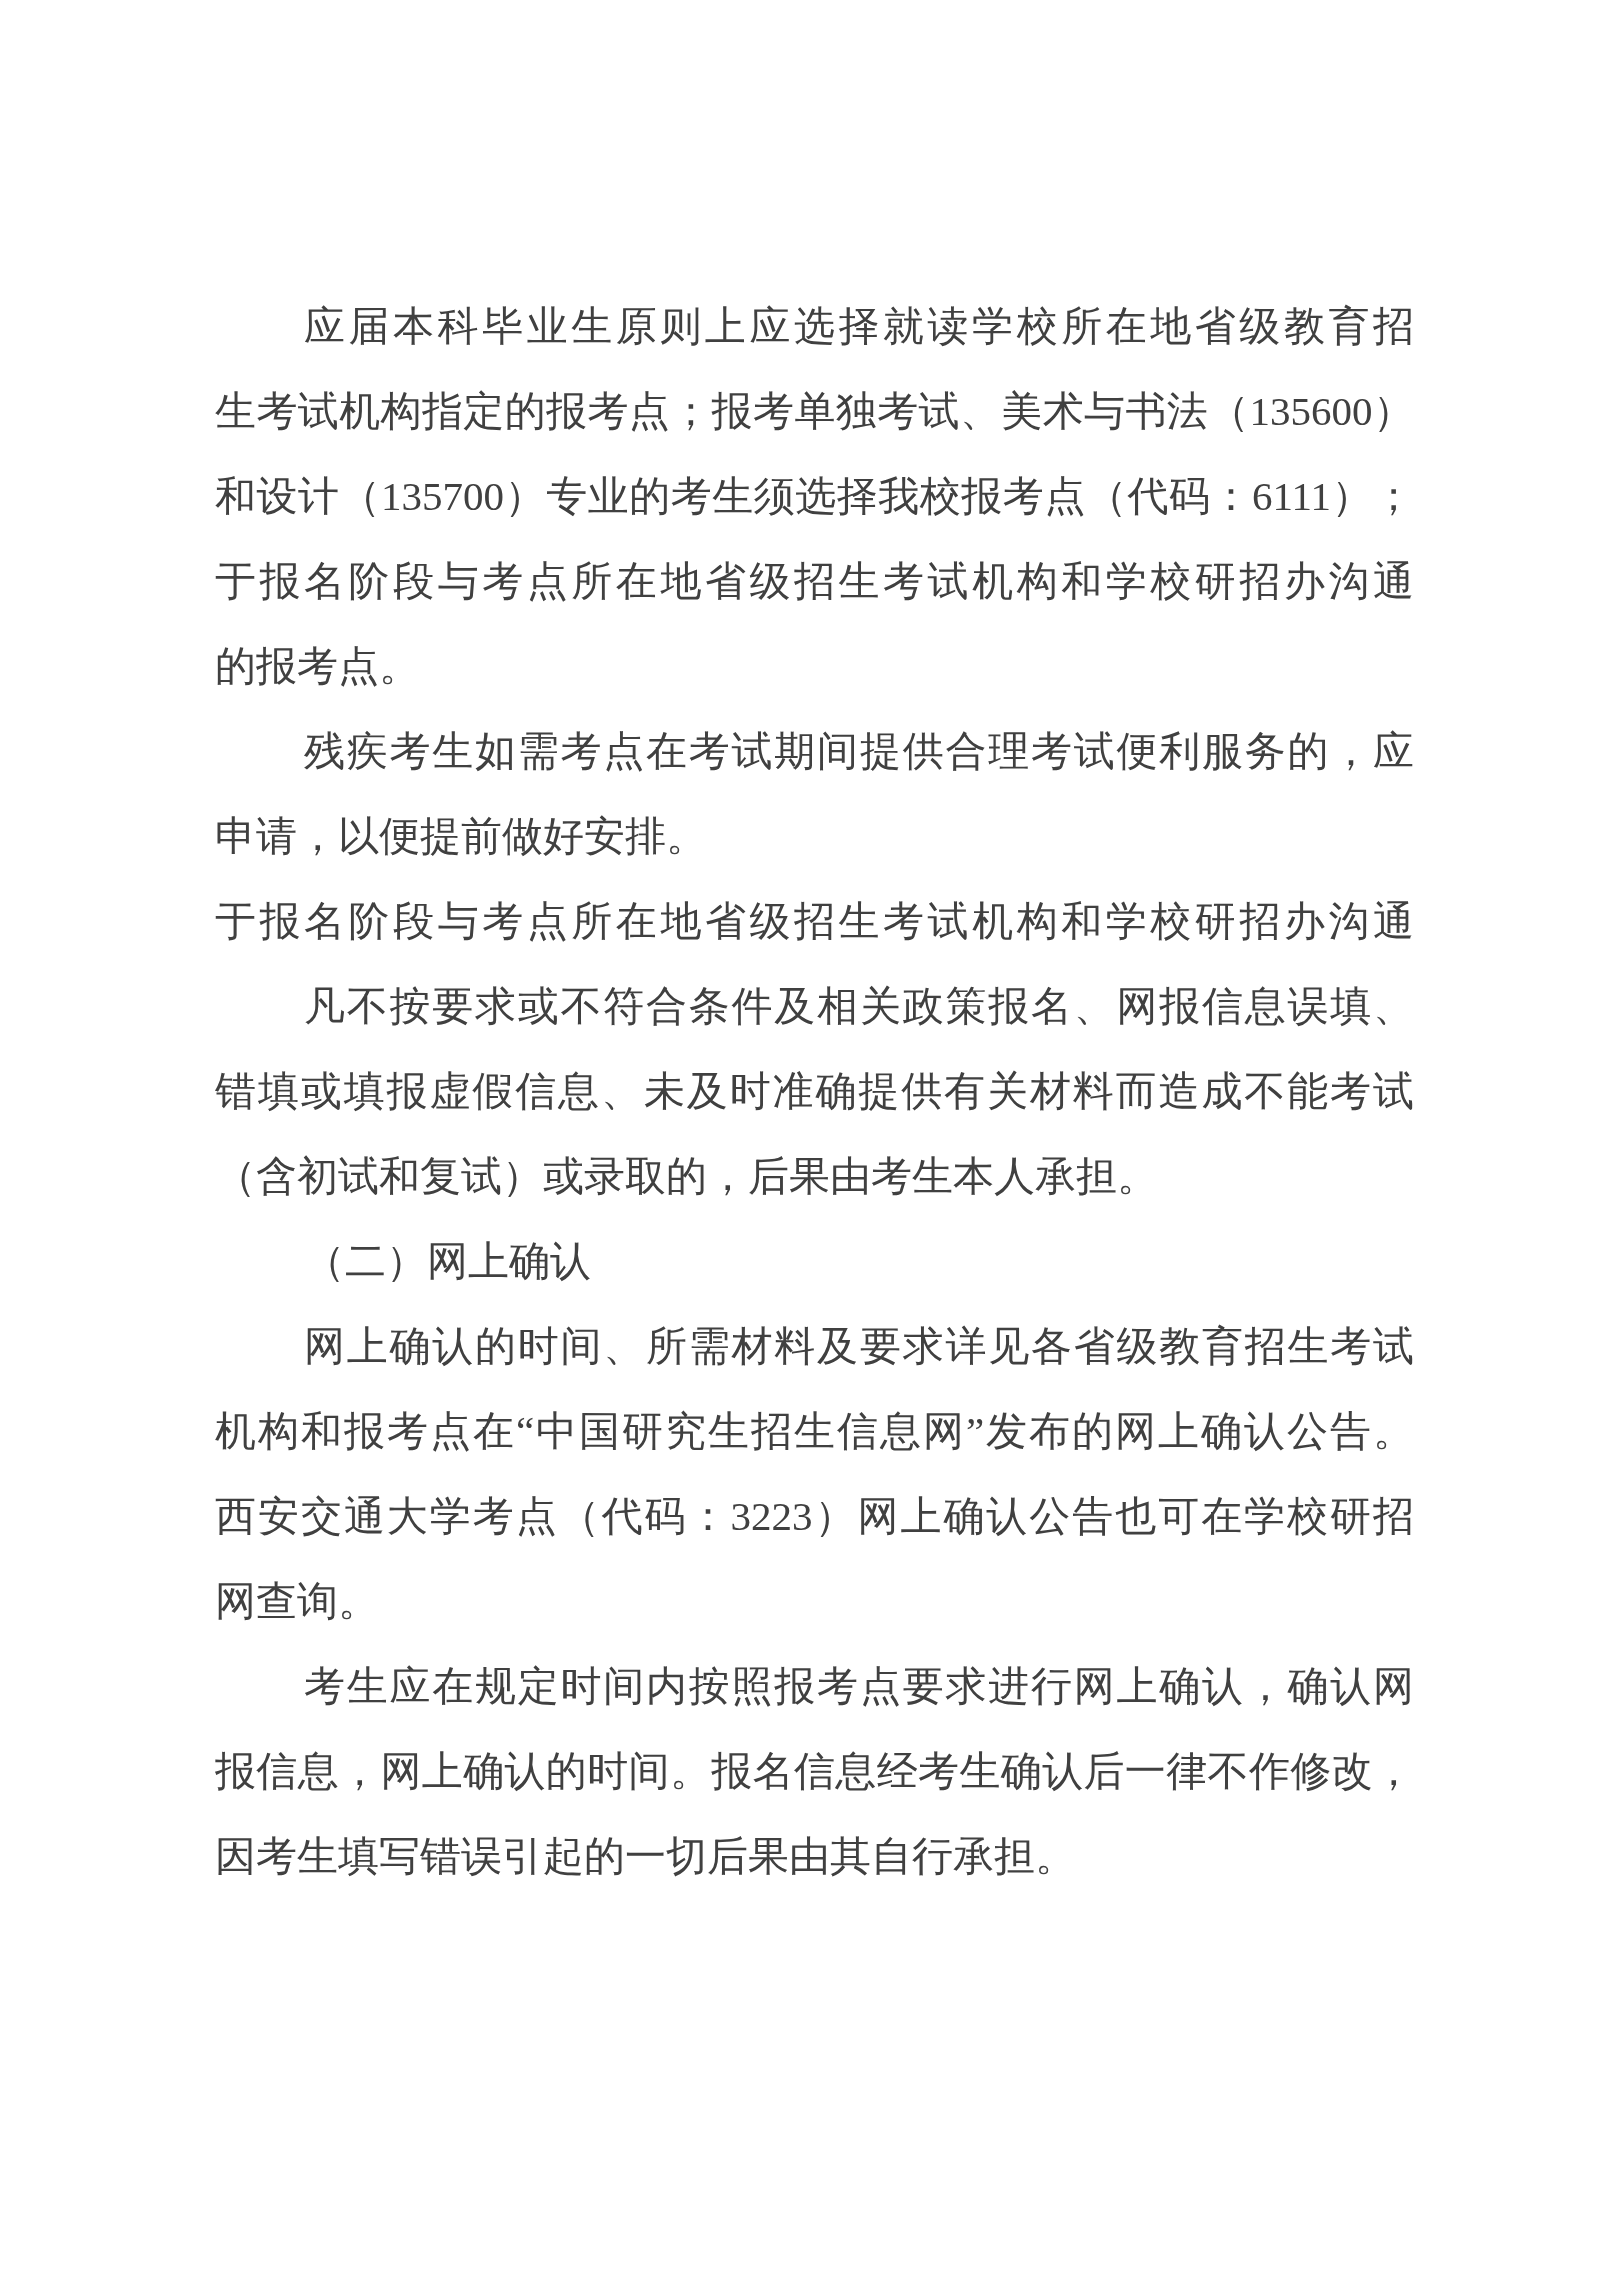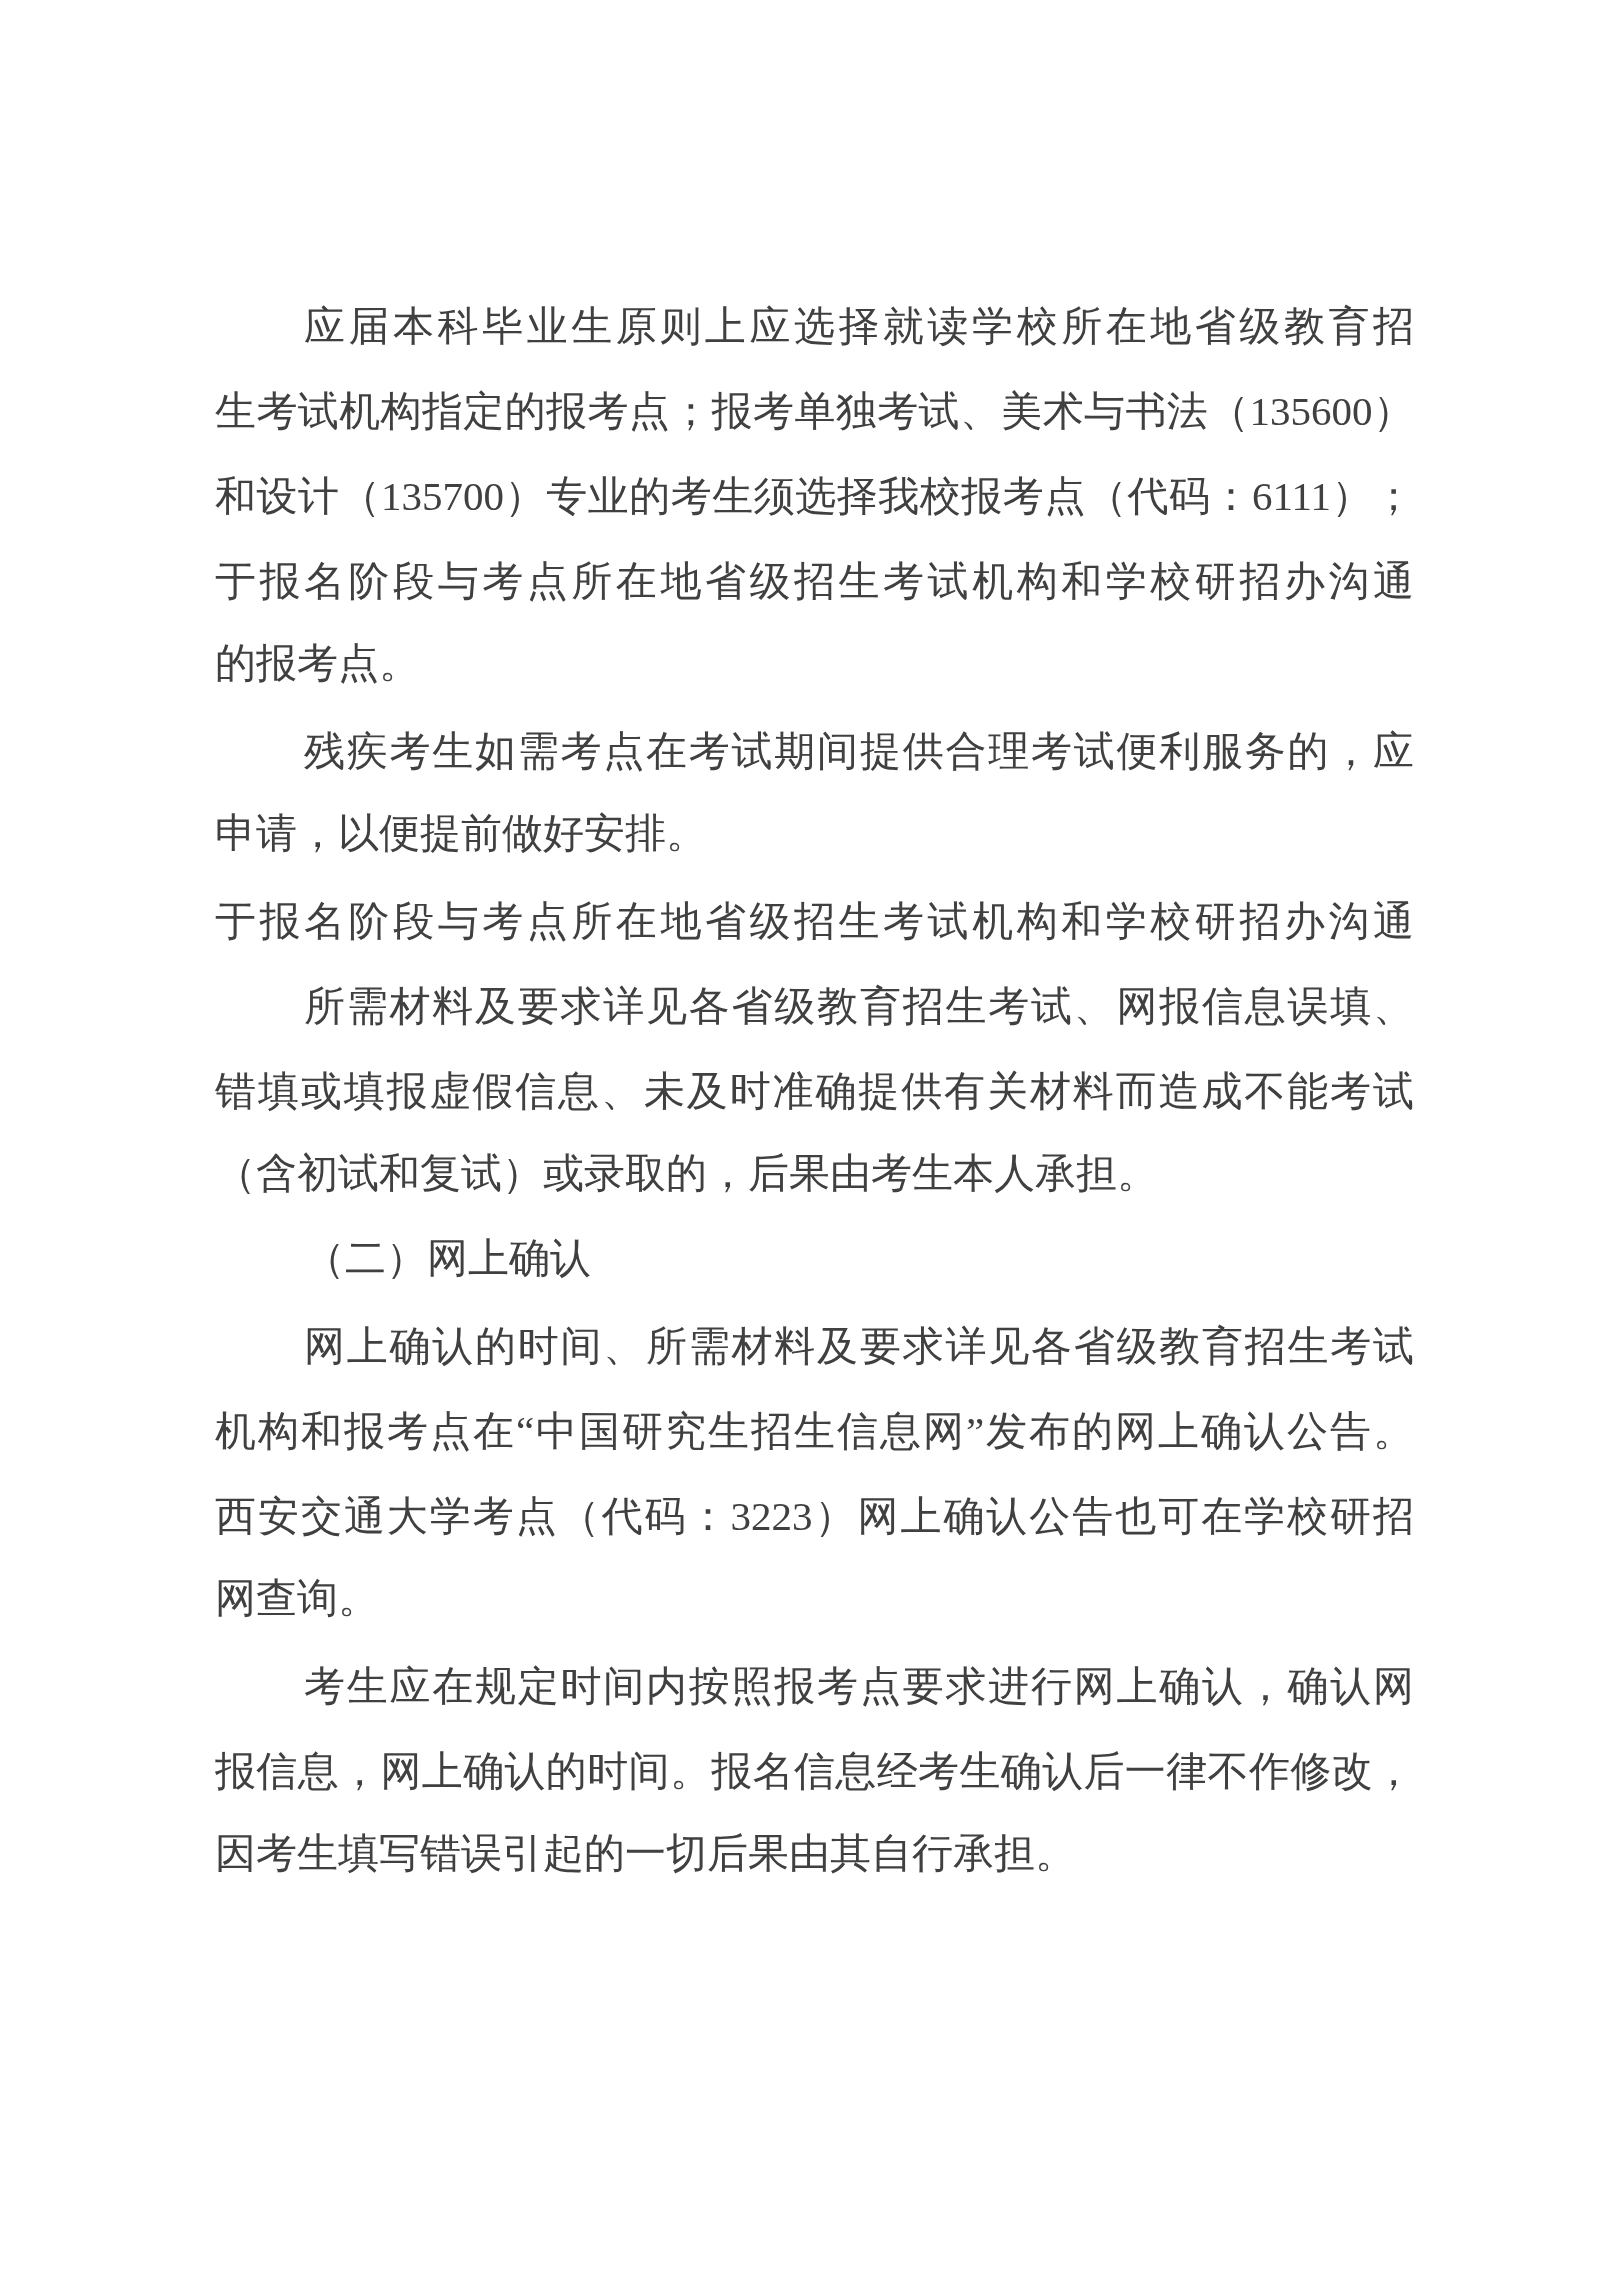--- a/index.html
+++ b/index.html
@@ -35,21 +35,20 @@
     text-align-last: justify;
     text-justify: inter-character;
     overflow: visible;
   }
   .line.p-first {
     text-indent: 89px;
   }
   .line.p-last {
     text-align: center;
     text-align-last: left;
-    font-family: Liberation Mono, monospace;
   }
 </style>
 </head>
 <body>
 
 <div class="page">
   <div class="text-block">
 
     <div class="paragraph">
       <div class="line p-first">应届本科毕业生原则上应选择就读学校所在地省级教育招</div>
@@ -59,21 +58,21 @@
       <div class="line p-last">的报考点。</div>
     </div>
 
     <div class="paragraph">
       <div class="line p-first">残疾考生如需考点在考试期间提供合理考试便利服务的，应</div>
       <div class="line p-last">申请，以便提前做好安排。</div>
       <div class="line">于报名阶段与考点所在地省级招生考试机构和学校研招办沟通</div>
     </div>
 
     <div class="paragraph">
-      <div class="line p-first">所需材料及要求详见各省级教育招生考试、网报信息误填、</div>
+      <div class="line p-first">凡不按要求或不符合条件及相关政策报名、网报信息误填、</div>
       <div class="line">错填或填报虚假信息、未及时准确提供有关材料而造成不能考试</div>
       <div class="line p-last">（含初试和复试）或录取的，后果由考生本人承担。</div>
     </div>
 
     <div class="paragraph">
       <div class="line p-first p-last">（二）网上确认</div>
     </div>
 
     <div class="paragraph">
       <div class="line p-first">网上确认的时间、所需材料及要求详见各省级教育招生考试</div>

